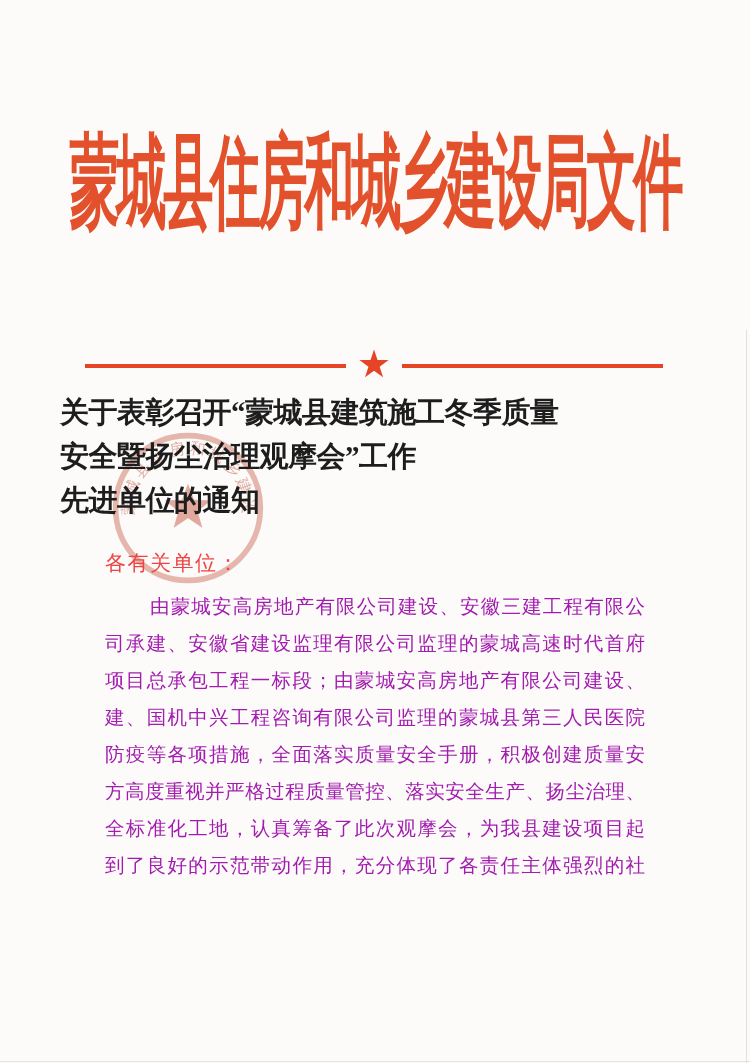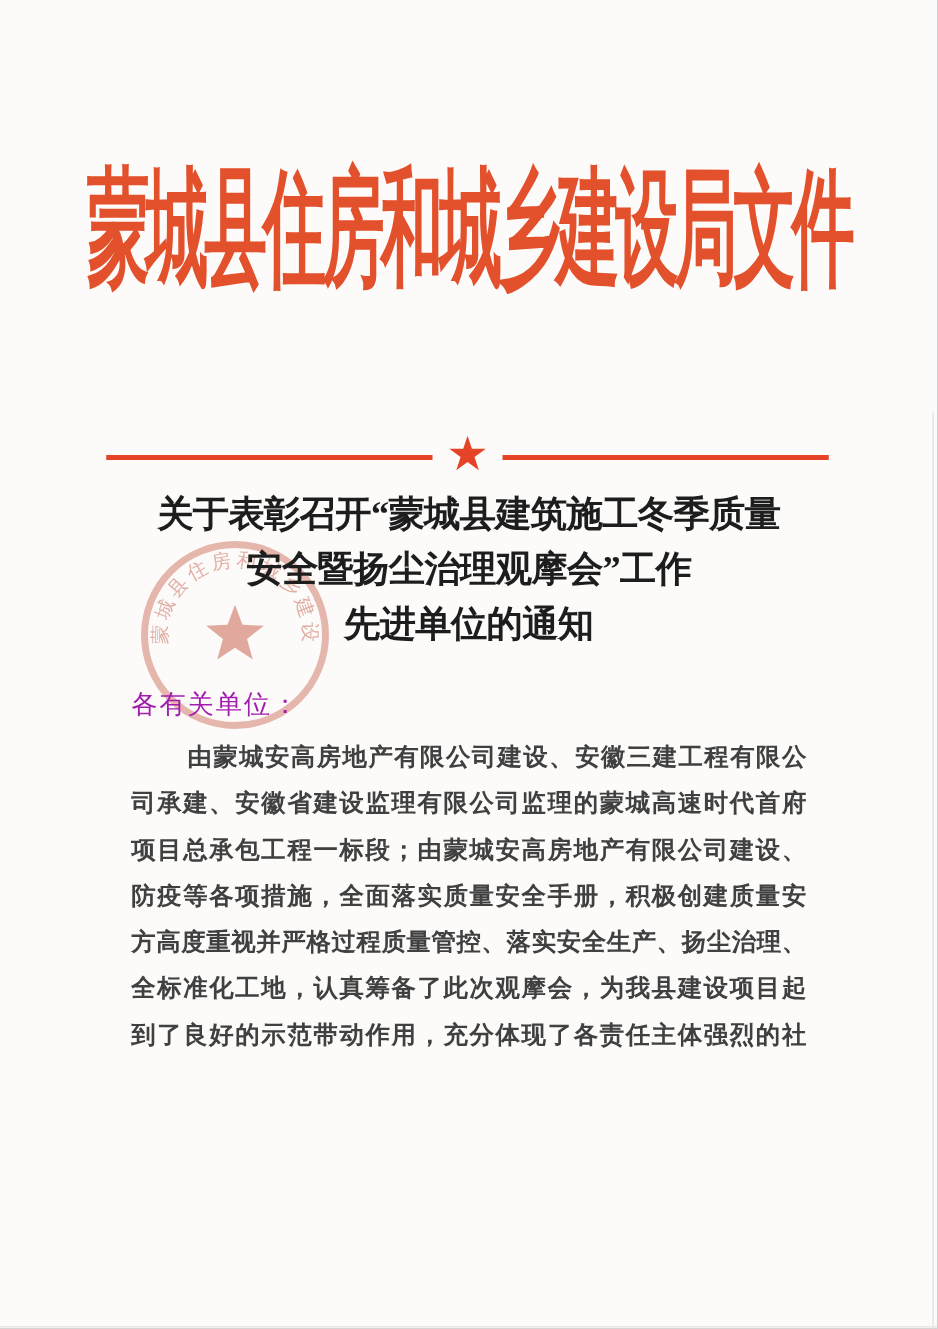--- a/index.html
+++ b/index.html
@@ -23,37 +23,37 @@
     display:flex; align-items:center;
   }
   .divider .seg { flex:1; height:4px; background:#e54427; }
   .divider .star {
     font-size:38px; color:#e54427; line-height:1; margin:0 11px;
     transform:translateY(-2px);
   }
   
   .title {
     position:absolute; top:390px; left:60px; width:630px; z-index:3;
-    text-align:center; font-size:29px; font-weight:700; color:#1d1d1d;
+    text-align:left; font-size:29px; font-weight:700; color:#1d1d1d;
     line-height:44px; letter-spacing:-0.5px;
   }
   
   .seal {
     position:absolute; left:107px; top:427px; width:162px; height:162px;
     z-index:1; filter:blur(0.4px);
   }
   
   .salutation {
     position:absolute; top:549px; left:105px; z-index:2;
-    font-size:21px; color:#a21caf; letter-spacing:1.5px;
+    font-size:21px; color:#ef4444; letter-spacing:1.5px;
   }
   .body-block { position:absolute; top:588px; left:105px; width:540px; z-index:2; }
   .bline {
-    height:37px; line-height:37px; font-size:19.5px; color:#404040;
-    text-align:justify; text-align-last:justify;font-weight:bold;
+    height:37px; line-height:37px; font-size:19.5px; color:#a21caf;
+    text-align:justify; text-align-last:justify;
   }
   .bline.indent { padding-left:45px; }
   
   .edge-right { position:absolute; top:330px; bottom:0; right:3px; width:1px; background:#e2e0de; }
   .edge-bottom { position:absolute; left:0; right:0; bottom:1px; height:1px; background:#e5e3e0; }
 </style>
 </head>
 <body>
 
 <div class="page">
@@ -84,20 +84,21 @@
     <div>安全暨扬尘治理观摩会”工作</div>
     <div>先进单位的通知</div>
   </div>
 
   <div class="salutation">各有关单位：</div>
 
   <div class="body-block">
     <div class="bline indent">由蒙城安高房地产有限公司建设、安徽三建工程有限公</div>
     <div class="bline">司承建、安徽省建设监理有限公司监理的蒙城高速时代首府</div>
     <div class="bline">项目总承包工程一标段；由蒙城安高房地产有限公司建设、</div>
+    <div class="bline">建、国机中兴工程咨询有限公司监理的蒙城县第三人民医院</div>
     <div class="bline">防疫等各项措施，全面落实质量安全手册，积极创建质量安</div>
     <div class="bline">方高度重视并严格过程质量管控、落实安全生产、扬尘治理、</div>
     <div class="bline">全标准化工地，认真筹备了此次观摩会，为我县建设项目起</div>
     <div class="bline">到了良好的示范带动作用，充分体现了各责任主体强烈的社</div>
   </div>
 
   <div class="edge-right"></div>
   <div class="edge-bottom"></div>
 
 </div>

